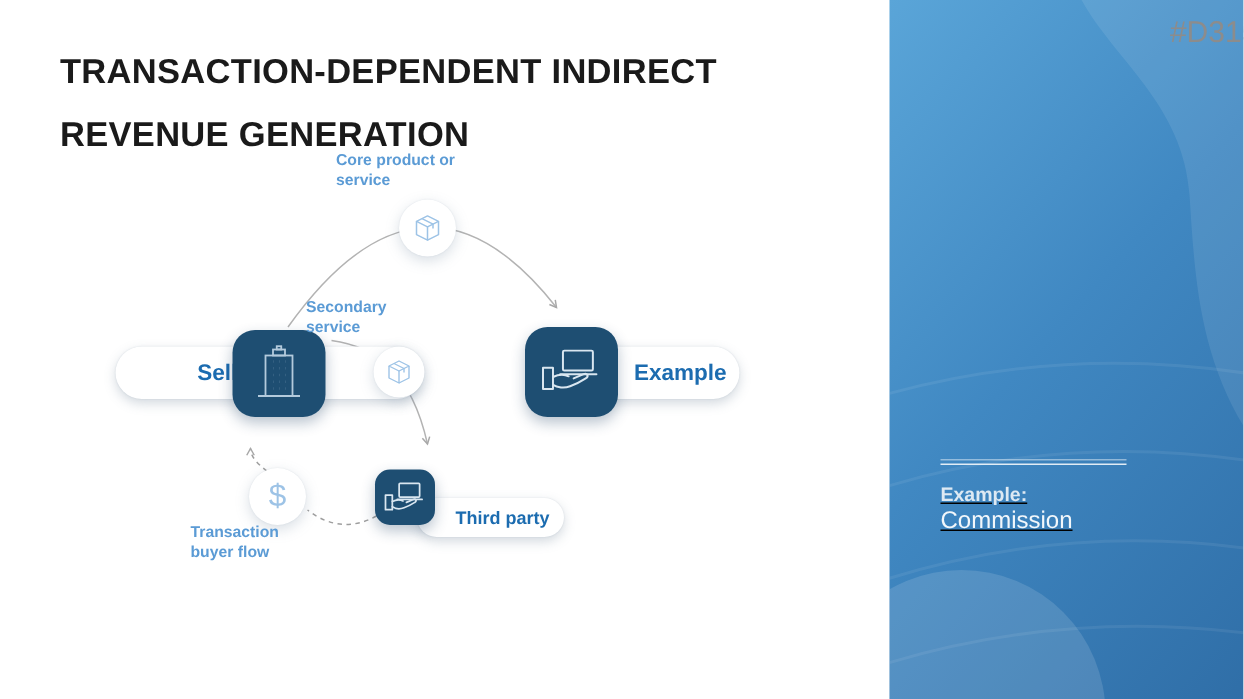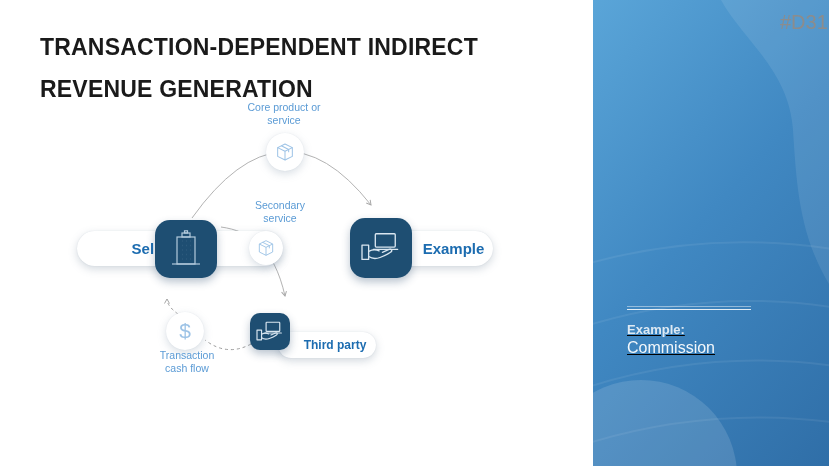--- a/index.html
+++ b/index.html
@@ -49,25 +49,25 @@
     display:flex; align-items:center; justify-content:center;
     box-shadow:0 3px 9px rgba(120,140,160,0.28), 0 0 1px rgba(120,140,160,0.2);
   }
   .circle-core      { left:266px; top:133px; width:38px; height:38px; }
   .circle-secondary { left:249px; top:231px; width:34px; height:34px; }
   .circle-dollar    { left:166px; top:312px; width:38px; height:38px; }
   .dollar-glyph { font-size:21px; font-weight:300; color:#9dc3e6; }
 
   
   .anno {
-    position:absolute; z-index:3; text-align:center;
-    font-size:10.5px; line-height:13px; color:#5b9bd5;
+    position:absolute; z-index:3; text-align:left;
+    font-size:10.5px; line-height:13px; color:#5b9bd5;font-weight:bold;
   }
   .anno-core      { left:224px; top:101px; width:120px; }
-  .anno-secondary { left:220px; top:199px; width:120px; }
+  .anno-secondary { left:204px; top:199px; width:120px; }
   .anno-cash      { left:127px; top:349px; width:120px; }
 
   
   .sidebar {
     position:absolute; left:593px; top:0; width:266px; height:466px;
     background:linear-gradient(132deg, #5aa5d8 0%, #4088c2 45%, #2e6ca5 100%);
     overflow:hidden; z-index:4;
   }
   .sidebar-deco { position:absolute; left:0; top:0; }
   .tag {
@@ -178,21 +178,21 @@
       <path d="M8 5.2 L16 9.2 L16 12.4"></path>
     </svg>
   </div>
   <div class="anno anno-secondary pre">Secondary
 service</div>
 
   <div class="circle circle-dollar">
     <span class="dollar-glyph">$</span>
   </div>
   <div class="anno anno-cash pre">Transaction
-cash flow</div>
+buyer flow</div>
 
   <div class="sidebar">
     <svg class="sidebar-deco" width="266" height="466" viewBox="0 0 266 466">
       <path d="M128 0 C150 40 196 70 200 130 C204 190 206 262 266 322 L266 0 Z" fill="rgba(255,255,255,0.09)"></path>
       <circle cx="48" cy="476" r="96" fill="rgba(255,255,255,0.13)"></circle>
       <path d="M-20 268 Q130 222 286 258" fill="none" stroke="rgba(255,255,255,0.07)" stroke-width="2"></path>
       <path d="M-20 330 Q130 280 286 316" fill="none" stroke="rgba(255,255,255,0.07)" stroke-width="2"></path>
       <path d="M-20 392 Q130 340 286 374" fill="none" stroke="rgba(255,255,255,0.07)" stroke-width="2"></path>
       <path d="M-20 448 Q130 398 286 430" fill="none" stroke="rgba(255,255,255,0.07)" stroke-width="2"></path>
     </svg>

